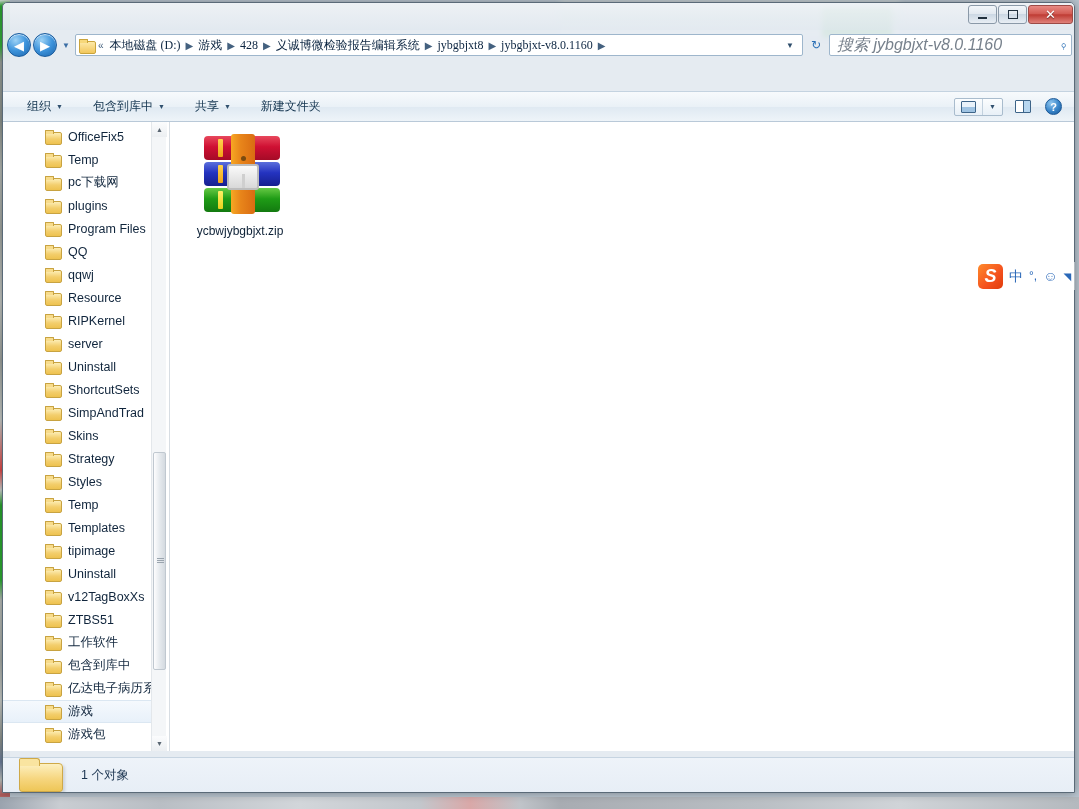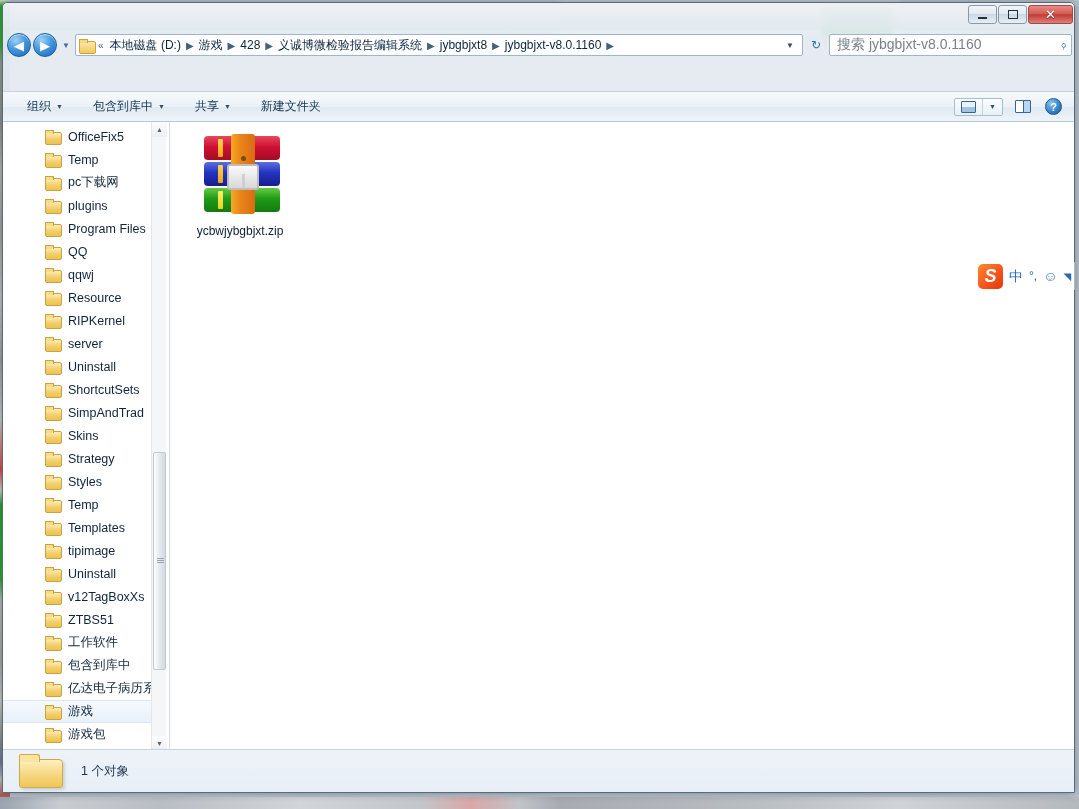--- a/index.html
+++ b/index.html
@@ -116,38 +116,38 @@
   }
   .crumb-folder::before {
     content: ""; position: absolute; left: 0; top: 2px; width: 15px; height: 11px;
     background: linear-gradient(to bottom, #fde9a8, #f2c75c);
     border: 1px solid #c9a43c; border-radius: 1px 2px 2px 2px;
   }
   .crumb-folder::after {
     content: ""; position: absolute; left: 0; top: 0px; width: 7px; height: 3px;
     background: #f7d87a; border: 1px solid #c9a43c; border-bottom: none; border-radius: 1px 1px 0 0;
   }
-  .crumb { padding: 0 2px; white-space: nowrap; cursor: pointer; }
+  .crumb { padding: 0 2px; white-space: nowrap; cursor: pointer; font-family: Liberation Serif, serif; }
   .crumb-sep { color: #44617f; font-size: 10px; padding: 0 3px; flex: none; }
   .crumb-chev-only { color: #44617f; font-size: 10px; padding: 0 4px 0 2px; }
   #breadcrumb-spacer { flex: 1; min-width: 4px; }
   #breadcrumb-caret { color: #2e4d6b; font-size: 8px; padding: 0 6px; cursor: pointer; flex: none; }
   #refresh-btn {
     width: 22px; height: 22px; margin: 0 2px;
     display: flex; align-items: center; justify-content: center;
     color: #2a6fb5; font-size: 12px; cursor: pointer;
   }
   #search-box {
     width: 243px; height: 22px; background: #fff;
     border: 1px solid #9eb6cc; border-radius: 2px;
     display: flex; align-items: center; padding: 0 4px 0 7px;
     flex: none;
   }
   #search-placeholder {
-    flex: 1; font-size: 14px; color: #77818c;
+    flex: 1; font-size: 16px; font-style: italic; color: #77818c;
     white-space: nowrap; overflow: hidden;
   }
   #search-icon { color: #2a6fb5; font-size: 12px; transform: rotate(-45deg); }
 
   
   #menu-bar {
     position: absolute; left: 0; top: 60px; width: 1073px; height: 26px;
     display: flex; align-items: center; padding-left: 12px;
     font-size: 12.5px; color: #0f2b47;
   }
@@ -291,21 +291,21 @@
     position: absolute; left: 44px; top: 40px; width: 3px; height: 14px;
     background: #cfcfcf;
   }
   .file-name {
     font-size: 12px; color: #0d2136; text-align: center;
     line-height: 18px; width: 92px; word-break: break-all;
   }
 
   
   #status-bar {
-    position: absolute; left: 0; bottom: 0; width: 1073px; height: 43px;
+    position: absolute; left: 0; bottom: 0; width: 1073px; height: 35px;
     background: linear-gradient(to bottom, #eef3f9 0%, #e7eef6 100%);
     border-top: 1px solid #c6d4e1;
     display: flex; align-items: center; padding-left: 16px;
   }
   #status-folder-icon {
     width: 44px; height: 34px; position: relative; flex: none; margin-right: 18px;
   }
   #status-folder-icon::before {
     content: ""; position: absolute; left: 0; top: 5px; width: 42px; height: 27px;
     background: linear-gradient(to bottom,#fdf0c0,#f6d67f 55%,#eec657);

